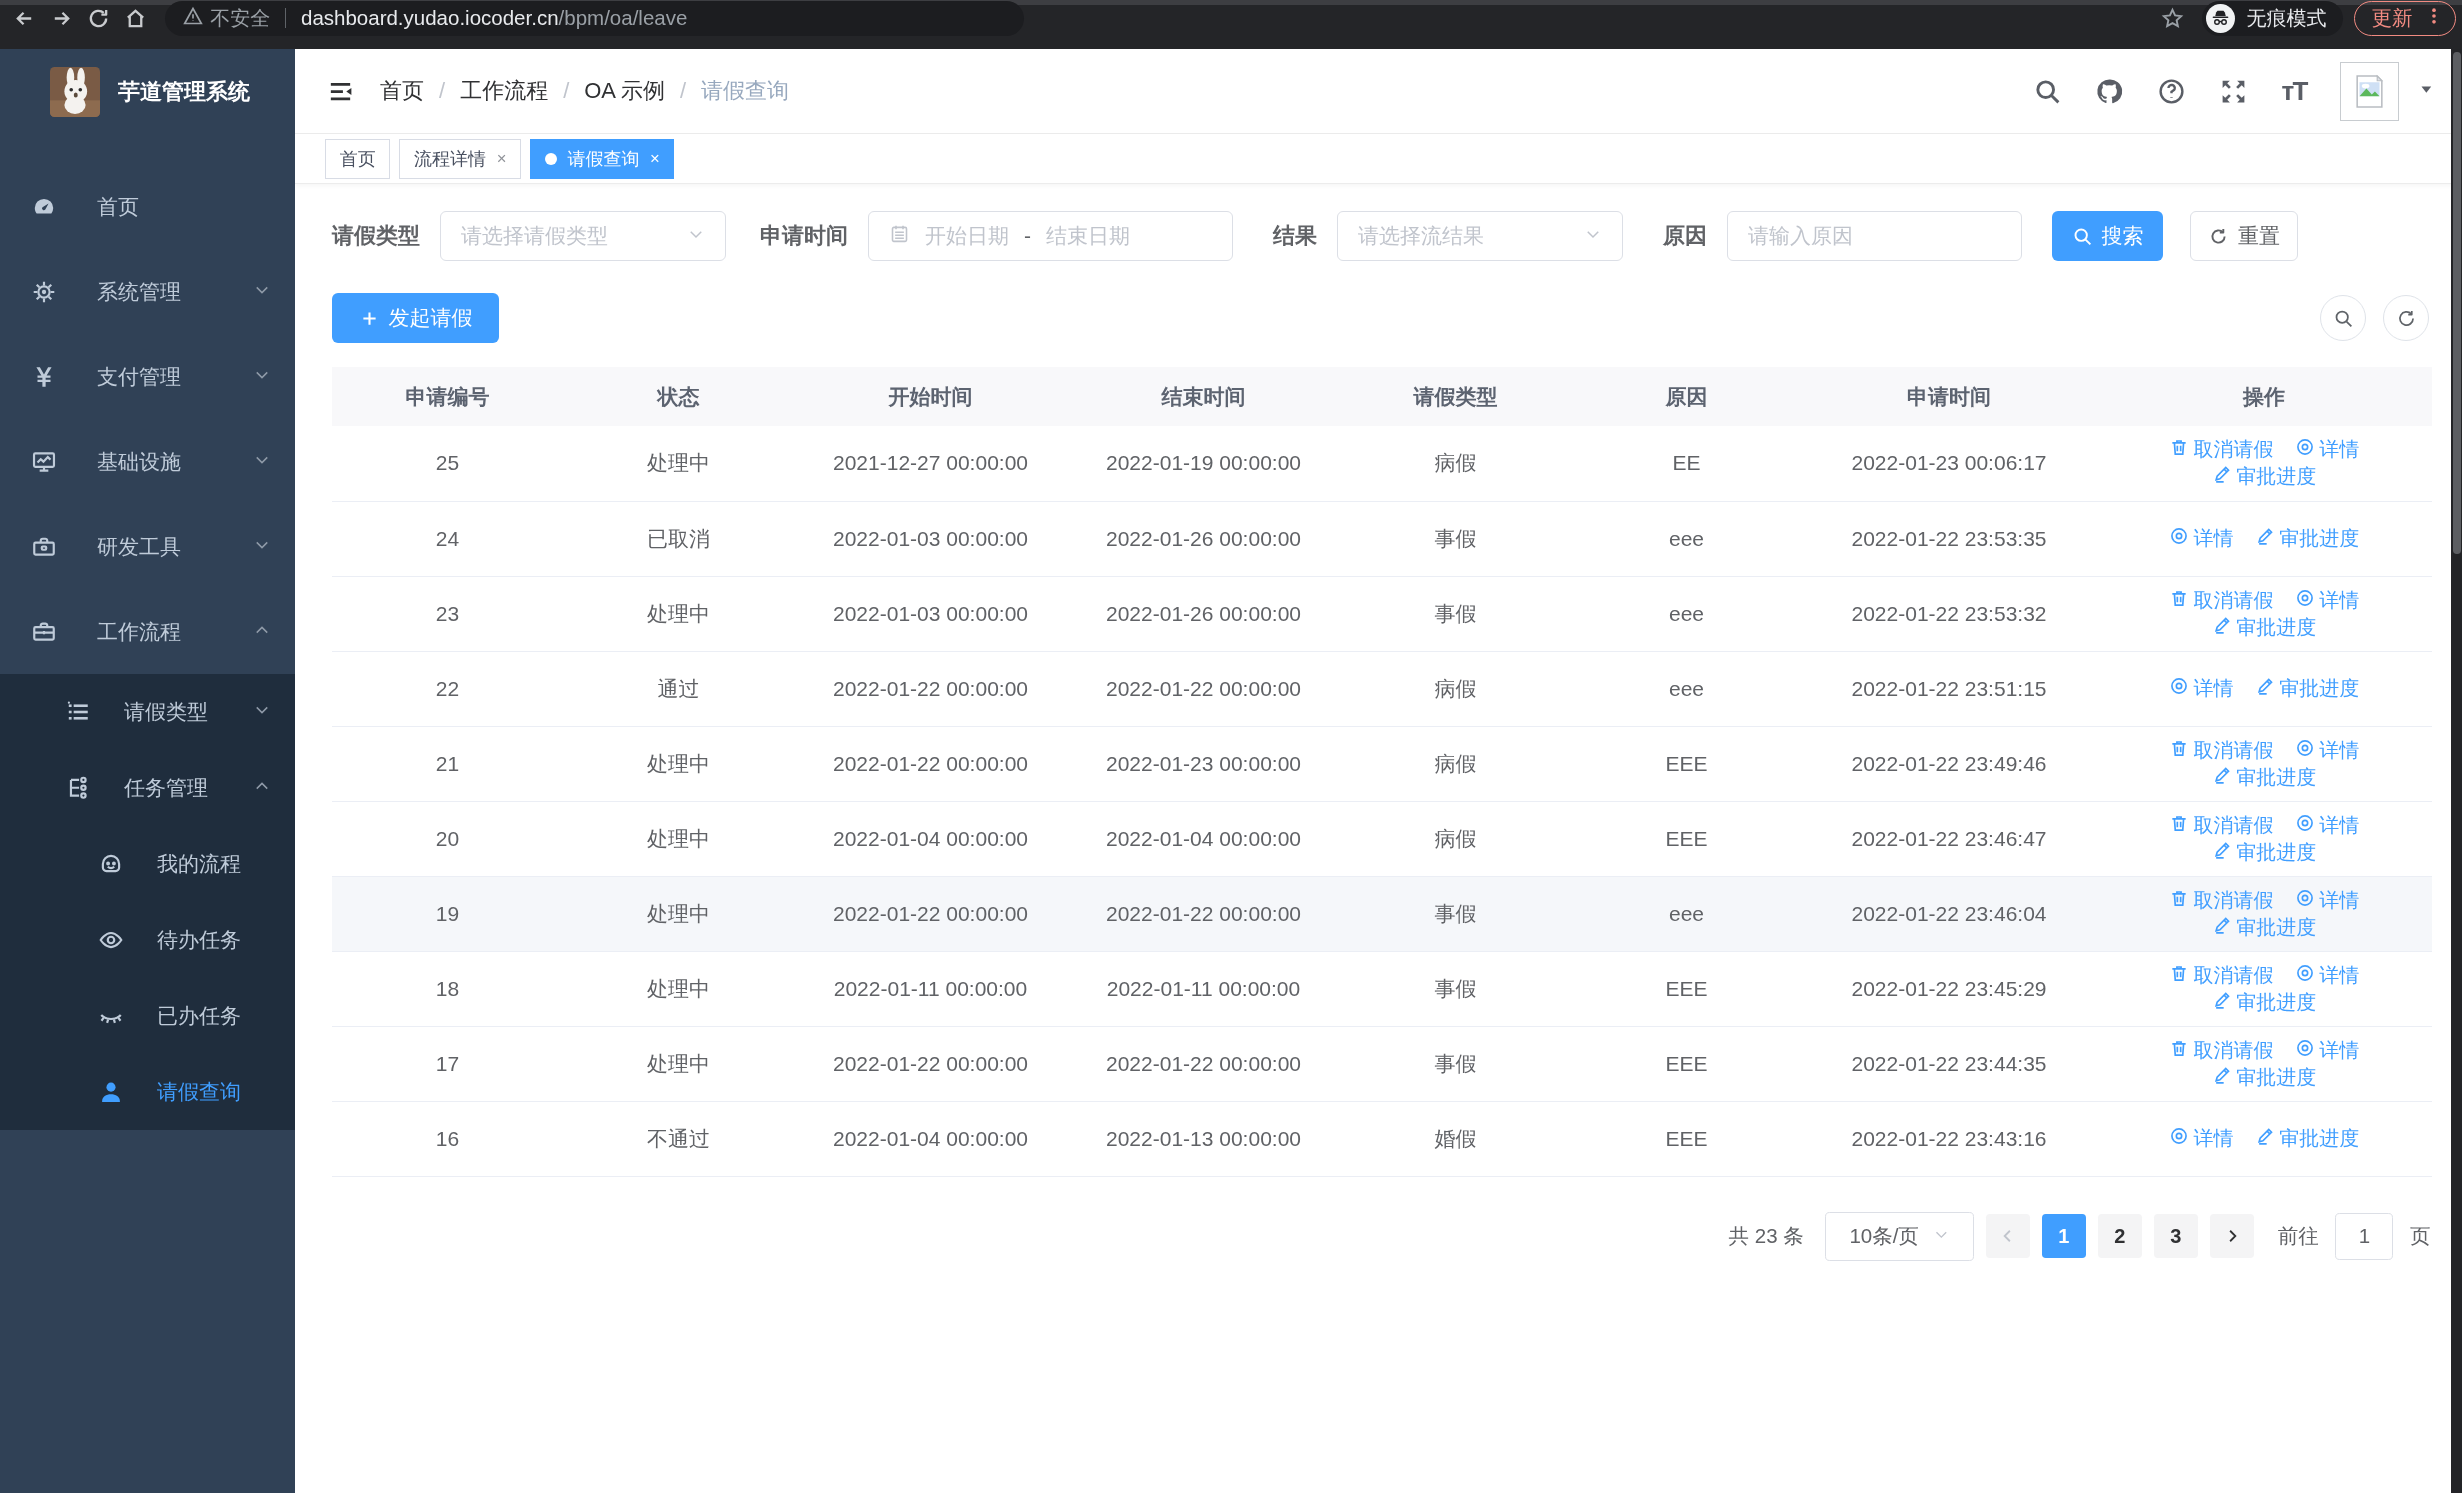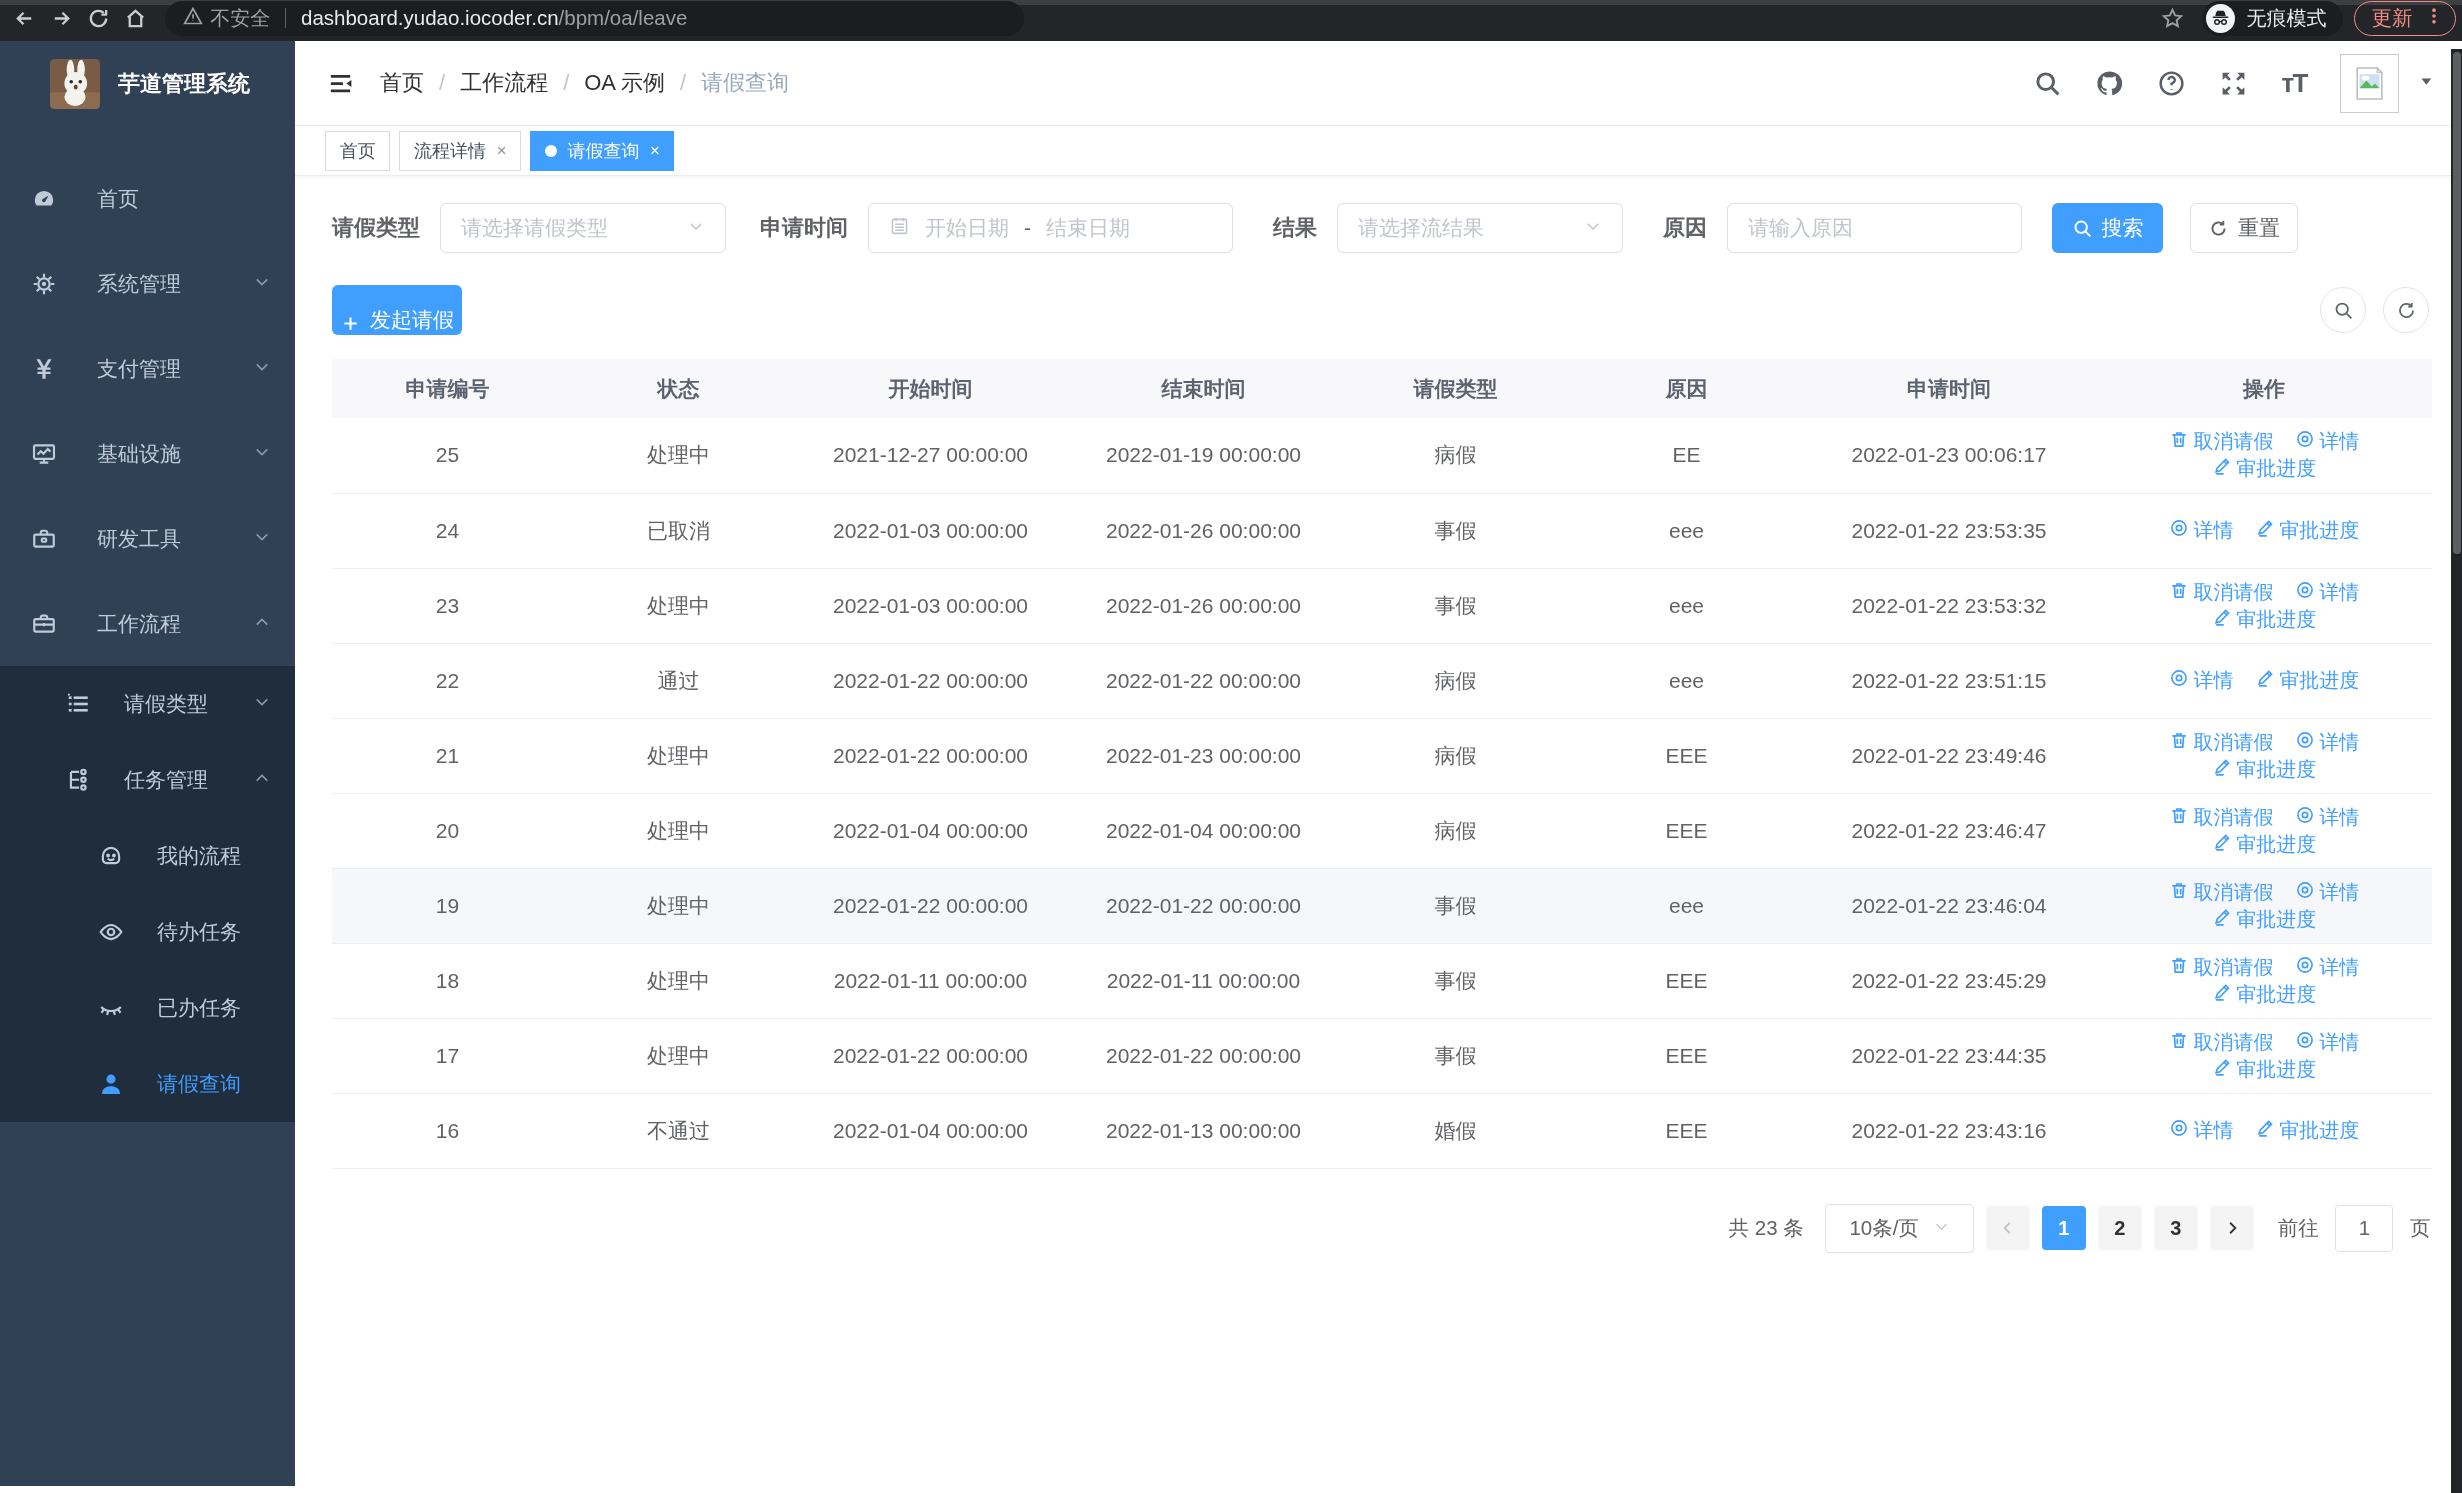--- a/index.html
+++ b/index.html
@@ -22,21 +22,21 @@
   .incog-pill { height:35px; background:#1c1d20; border-radius:17.5px; display:flex; align-items:center; gap:11px; padding:0 16.7px 0 4.6px; color:#e8eaed; font-size:20px; }
   .incog-ball { width:29px; height:29px; border-radius:50%; background:#f1f3f4; display:flex; align-items:center; justify-content:center; }
   .update-pill { height:35px; border:1.5px solid #f28b82; border-radius:17.5px; display:flex; align-items:center; gap:12px; padding:0 10.6px 0 16.7px; color:#f28b82; font-size:20.5px; }
   .star-btn { color:#9aa0a6; }
 
   
   #scrollbar { position:absolute; right:0; top:49px; width:10.6px; height:1445px; background:#232427; }
   #scrollbar .thumb { position:absolute; left:1.5px; right:1.5px; top:3px; height:502px; background:#5c5e62; border-radius:3.8px; }
 
   
-  #app { position:absolute; left:0; top:41px; width:2462px; height:1445px; display:flex; }
+  #app { position:absolute; left:0; top:49px; width:2462px; height:1445px; display:flex; }
   #sidebar { width:295px; height:100%; background:#304156; flex:0 0 auto; overflow:hidden; }
   #main { flex:1; height:100%; background:#fff; position:relative; overflow:hidden; }
 
   
   #logo-row { height:85px; display:flex; align-items:center; padding-left:50px; gap:18px; }
   #logo-img { width:50px; height:50px; border-radius:4.6px; overflow:hidden; flex:0 0 auto; }
   #logo-title { color:#fff; font-size:22px; font-weight:bold; white-space:nowrap; }
   #menu { margin-top:30px; }
   .menu-item { height:85px; display:flex; align-items:center; padding:0 24px 0 30px; color:#bfcbd9; font-size:21px; cursor:pointer; }
   .menu-item .mi-icon { width:27px; height:27px; display:flex; align-items:center; justify-content:center; margin-right:40px; flex:0 0 auto; }
@@ -86,21 +86,21 @@
   .select-result { width:286px; margin-right:40px; }
   .input-reason { width:295px; margin-right:30px; }
   .btn { height:50px; border-radius:6px; font-size:21px; display:flex; align-items:center; justify-content:center; gap:9px; cursor:pointer; border:1.5px solid transparent; white-space:nowrap; }
   .btn svg { width:21px; height:21px; }
   .btn-primary { background:#409eff; color:#fff; }
   .btn-plain { background:#fff; color:#606266; border-color:#dcdfe6; }
   #search-btn { width:111px; margin-right:27px; }
   #reset-btn { width:108px; }
 
   #toolbar-row { margin-top:32px; display:flex; align-items:center; }
-  #create-btn { width:130px; height:50px; border-radius:6px;align-items:flex-end; }
+  #create-btn { width:167px; height:50px; border-radius:6px; }
   #toolbar-right { margin-left:auto; display:flex; gap:16.7px; margin-right:3px; }
   .circle-btn { width:46px; height:46px; border-radius:50%; border:1.5px solid #dfe3e9; background:#fff; display:flex; align-items:center; justify-content:center; color:#5f6368; cursor:pointer; }
   .circle-btn svg { width:21px; height:21px; }
 
   
   #leave-table { width:100%; border-collapse:collapse; margin-top:24px; }
   #leave-table th { background:#f8f8fa; height:59px; font-size:21px; font-weight:bold; color:#5c6370; text-align:center; }
   #leave-table td { height:75px; font-size:21px; color:#606266; text-align:center; border-bottom:1.5px solid #ebeef5; }
   #leave-table tr.highlight td { background:#f5f7fa; }
   .action-link { color:#409eff; font-size:20px; white-space:nowrap; display:inline-flex; align-items:center; gap:4.6px; margin:0 10.6px; cursor:pointer; }

